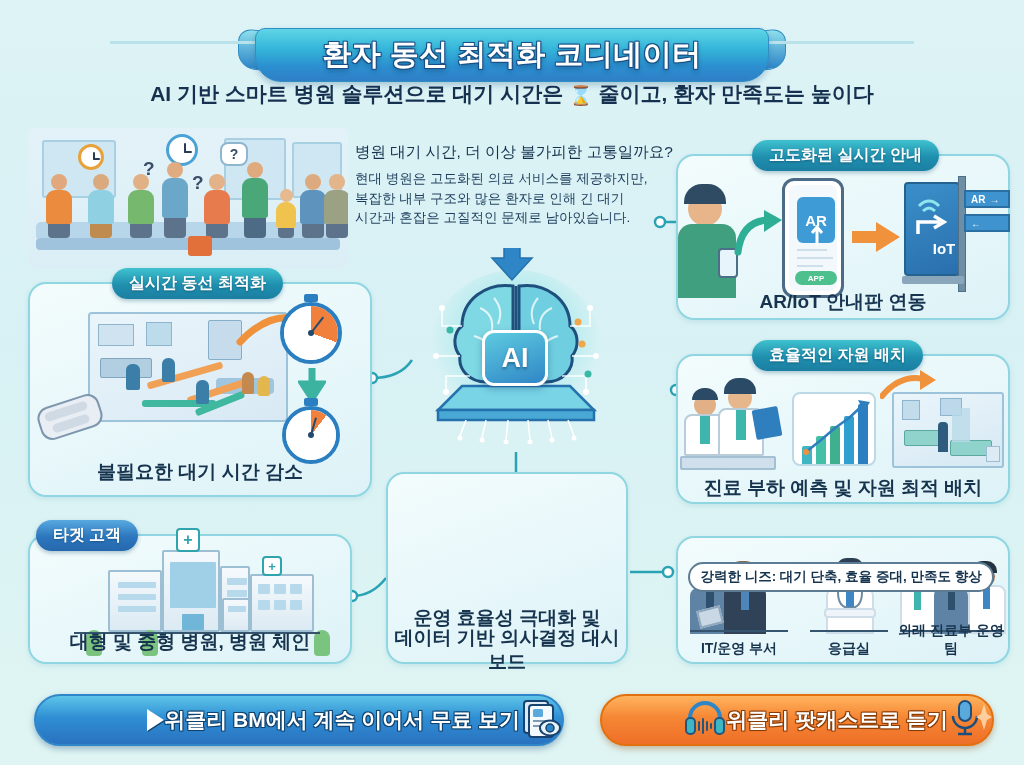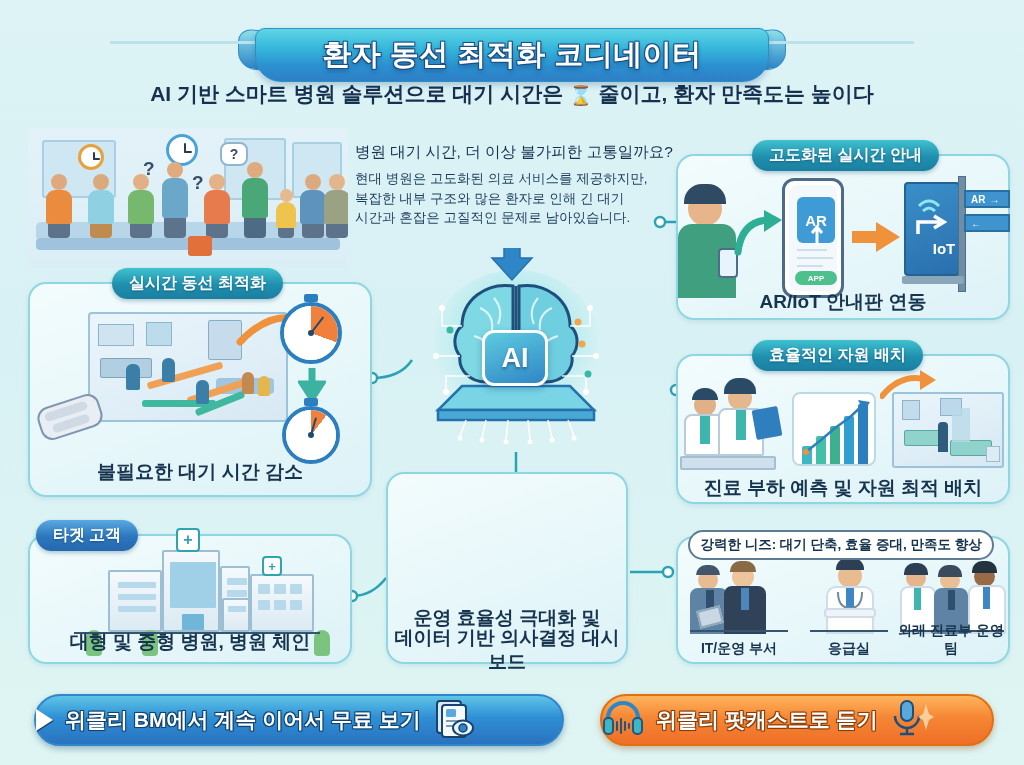--- a/index.html
+++ b/index.html
@@ -137,28 +137,28 @@
            font-weight:bold; }
   .tree { position:absolute; bottom:6px; width:16px; height:26px;
           background:#7bc47f; border-radius:8px 8px 4px 4px; }
   .ground { position:absolute; height:2px; background:#35556e; }
 
   
   .persona { position:absolute; }
   .speech {
     position:absolute; background:#fff; border:2px solid #5d7b93; border-radius:16px;
     display:flex; align-items:center; justify-content:center; padding:0 12px;
-    font-size:13.5px; font-weight:bold; color:#17344f; white-space:nowrap; z-index:7;
+    font-size:13.5px; font-weight:bold; color:#17344f; white-space:nowrap; z-index:7;margin-top:32px;
   }
   .speech::after, .speech::before { content:""; position:absolute; }
 
   
   .cta {
     position:absolute; border-radius:26px; display:flex; align-items:center;
-    justify-content:flex-start; gap:12px; cursor:pointer;
+    justify-content:flex-end; cursor:pointer;
   }
   .cta-blue {
     left:34px; top:694px; width:530px; height:52px;
     background: linear-gradient(180deg,#5ec5e8 0%, #2f8fd4 45%, #2a72c0 100%);
     border:2px solid #2f86c8; box-shadow:0 3px 6px rgba(20,70,120,.35);
   }
   .cta-orange {
     left:600px; top:694px; width:394px; height:52px;
     background: linear-gradient(180deg,#ffb45e 0%, #f58634 45%, #ef6f28 100%);
     border:2px solid #e2700f; box-shadow:0 3px 6px rgba(140,70,10,.35);

